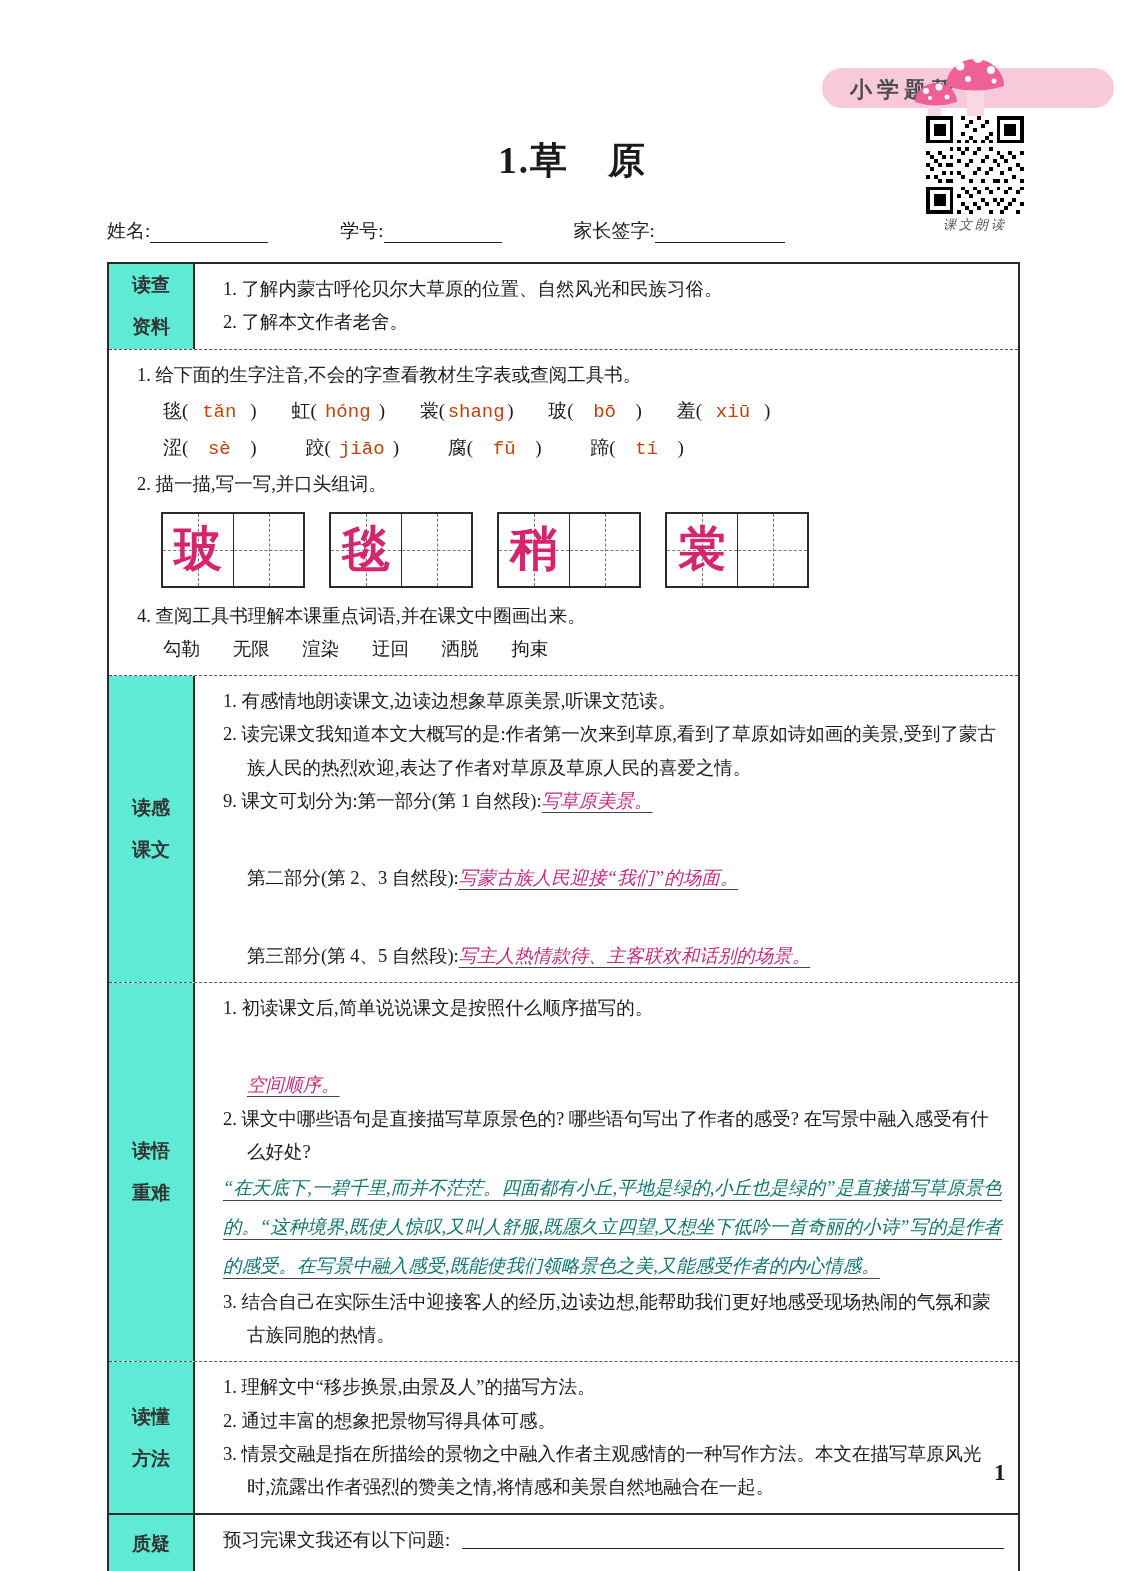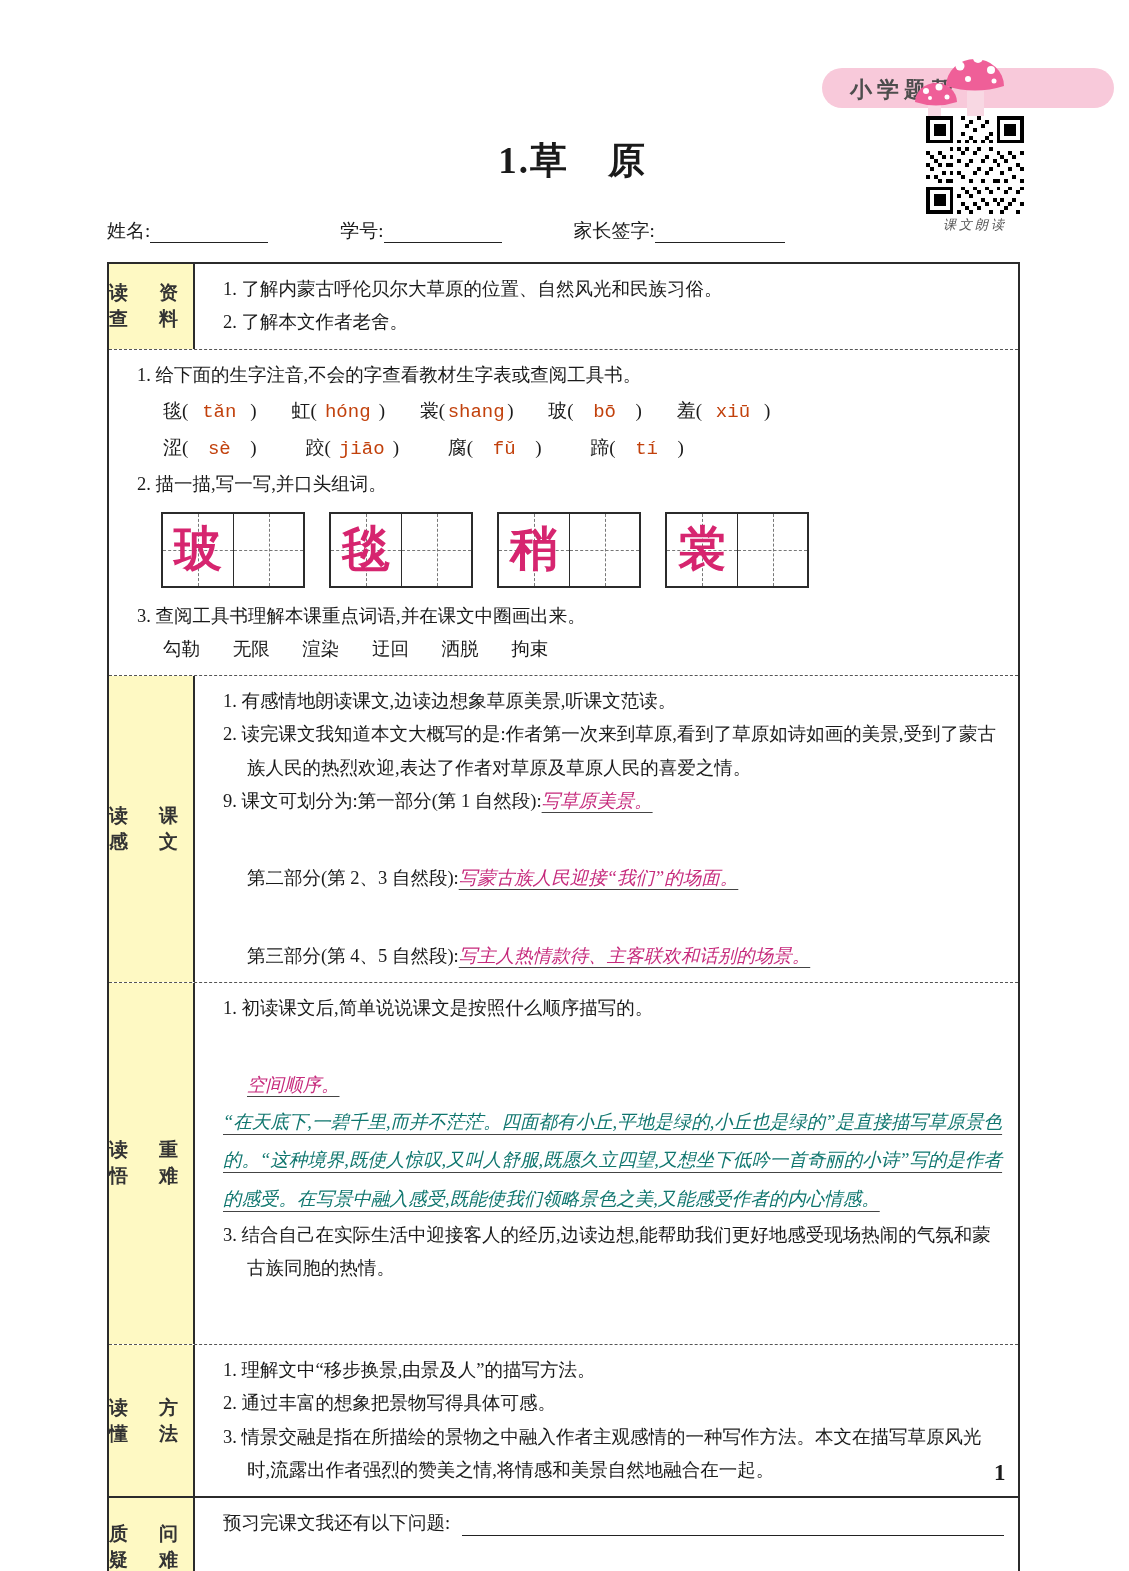--- a/index.html
+++ b/index.html
@@ -24,22 +24,22 @@
   .fields{position:absolute;top:218px;left:107px;width:915px;display:flex;font-size:19px;}
   .field{display:flex;align-items:flex-start;}
   .field + .field{margin-left:72px;}
   .bline{display:inline-block;width:118px;height:24px;border-bottom:1.5px solid #222;}
 
   
   .table{position:absolute;top:262px;left:107px;width:913px;border:2px solid #2b2b2b;box-sizing:border-box;}
   .trow{display:flex;}
   .trow + .trow{border-top:1.5px dashed #555;}
   .trow.solid-top{border-top:2px solid #2b2b2b;}
-  .tlabel{flex:0 0 86px;background:#fef9c3;border-right:2px solid #2b2b2b;box-sizing:border-box;
-          display:flex;flex-direction:row;justify-content:center;align-items:center;gap:16px;
+  .tlabel{flex:0 0 86px;background:#5eead4;border-right:2px solid #2b2b2b;box-sizing:border-box;
+          display:flex;flex-direction:column;justify-content:center;align-items:center;gap:16px;
           font-family:"Liberation Sans","DejaVu Sans",sans-serif;font-weight:bold;font-size:19px;color:#333;}
   .tcontent{flex:1;padding:9px 14px 9px 28px;font-size:18.5px;line-height:1.8;}
   .item{padding-left:24px;text-indent:-24px;}
   .cont{padding-left:24px;margin-top:44px;}
   .r1{min-height:78px;} .r2{min-height:300px;} .r3{min-height:220px;}
   .r4{min-height:361px;} .r5{min-height:137px;} .r6{min-height:68px;}
 
   
   .pyline{padding-left:26px;font-size:19px;margin:2px 0;}
   .pyent{margin-right:30px;white-space:nowrap;}
@@ -59,21 +59,21 @@
   .words{padding-left:26px;}
   .words span{margin-right:28px;}
 
   
   .ans{color:#c62a7c;font-style:italic;text-decoration:underline;
        text-decoration-color:#444;text-decoration-thickness:1px;text-underline-offset:5px;}
   .ansblock{color:#0f766e;font-style:italic;line-height:2.1;text-decoration:underline;
             text-decoration-color:#444;text-decoration-thickness:1px;text-underline-offset:6px;}
 
   
-  .qline{display:flex;align-items:center;gap:6px;}
+  .qline{display:flex;align-items:flex-start;gap:6px;}
   .qblank{flex:1;border-bottom:1.5px solid #222;height:24px;margin-left:6px;}
   .qline2{display:flex;align-items:flex-end;margin-top:14px;}
   .qblank2{flex:1;border-bottom:1.5px solid #222;height:24px;margin-right:8px;}
 
   .pagenum{position:absolute;top:1460px;left:994px;font-size:23px;font-weight:bold;}
 </style>
 </head>
 <body>
 
 <div class="page">
@@ -212,21 +212,21 @@
                 <i class="h"></i>
                 <span class="wchar">裳</span>
               </div>
             <div class="wcell">
                 <i class="v"></i>
                 <i class="h"></i>
               </div>
           </div>
         </div>
 
-        <div class="item">3. 查阅工具书理解本课重点词语,并在课文中圈画出来。</div>
+        <div class="item">4. 查阅工具书理解本课重点词语,并在课文中圈画出来。</div>
         <div class="words">
           <span>勾勒</span>
           <span>无限</span>
           <span>渲染</span>
           <span>迂回</span>
           <span>洒脱</span>
           <span>拘束</span>
         </div>
       </div>
     </div>
@@ -252,20 +252,21 @@
     </div>
 
     <div class="trow r4">
       <div class="tlabel">
         <span>读悟</span>
         <span>重难</span>
       </div>
       <div class="tcontent">
         <div class="item">1. 初读课文后,简单说说课文是按照什么顺序描写的。</div>
         <div class="cont"><span class="ans">空间顺序。</span></div>
+        <div class="item">2. 课文中哪些语句是直接描写草原景色的? 哪些语句写出了作者的感受? 在写景中融入感受有什么好处?</div>
         <div class="ansblock">“在天底下,一碧千里,而并不茫茫。四面都有小丘,平地是绿的,小丘也是绿的”是直接描写草原景色的。“这种境界,既使人惊叹,又叫人舒服,既愿久立四望,又想坐下低吟一首奇丽的小诗”写的是作者的感受。在写景中融入感受,既能使我们领略景色之美,又能感受作者的内心情感。</div>
         <div class="item">3. 结合自己在实际生活中迎接客人的经历,边读边想,能帮助我们更好地感受现场热闹的气氛和蒙古族同胞的热情。</div>
       </div>
     </div>
 
     <div class="trow r5">
       <div class="tlabel">
         <span>读懂</span>
         <span>方法</span>
       </div>

